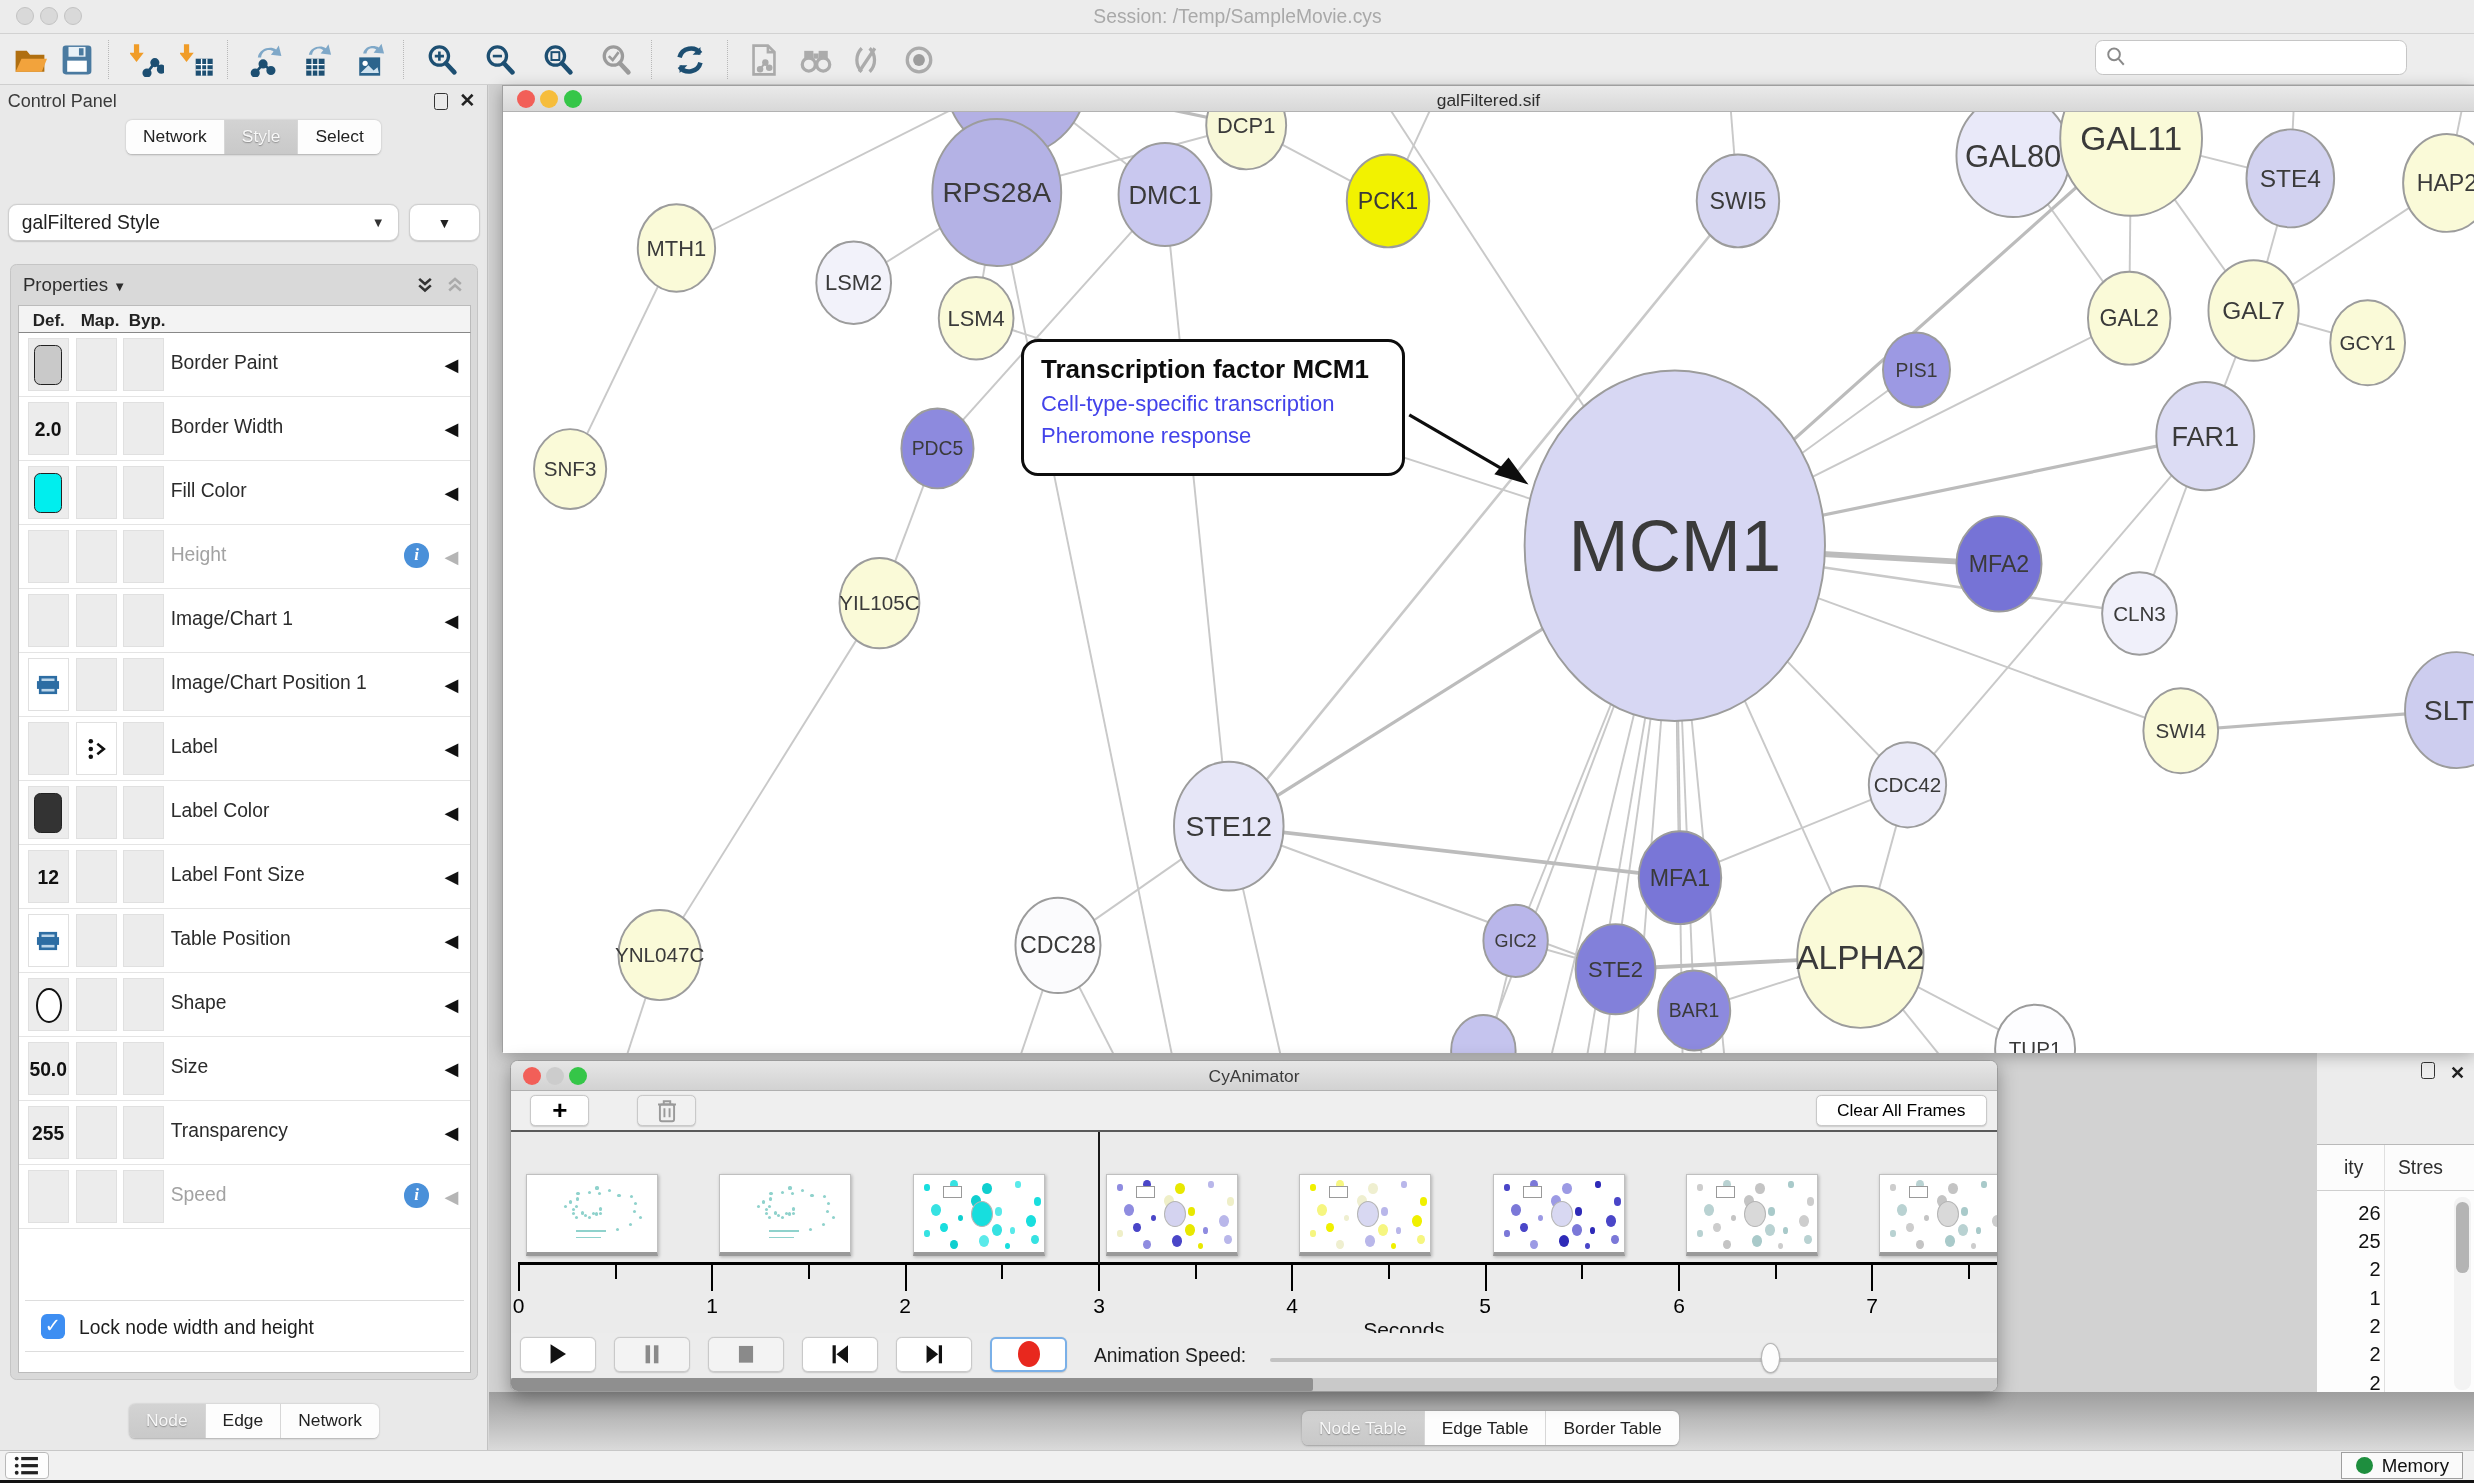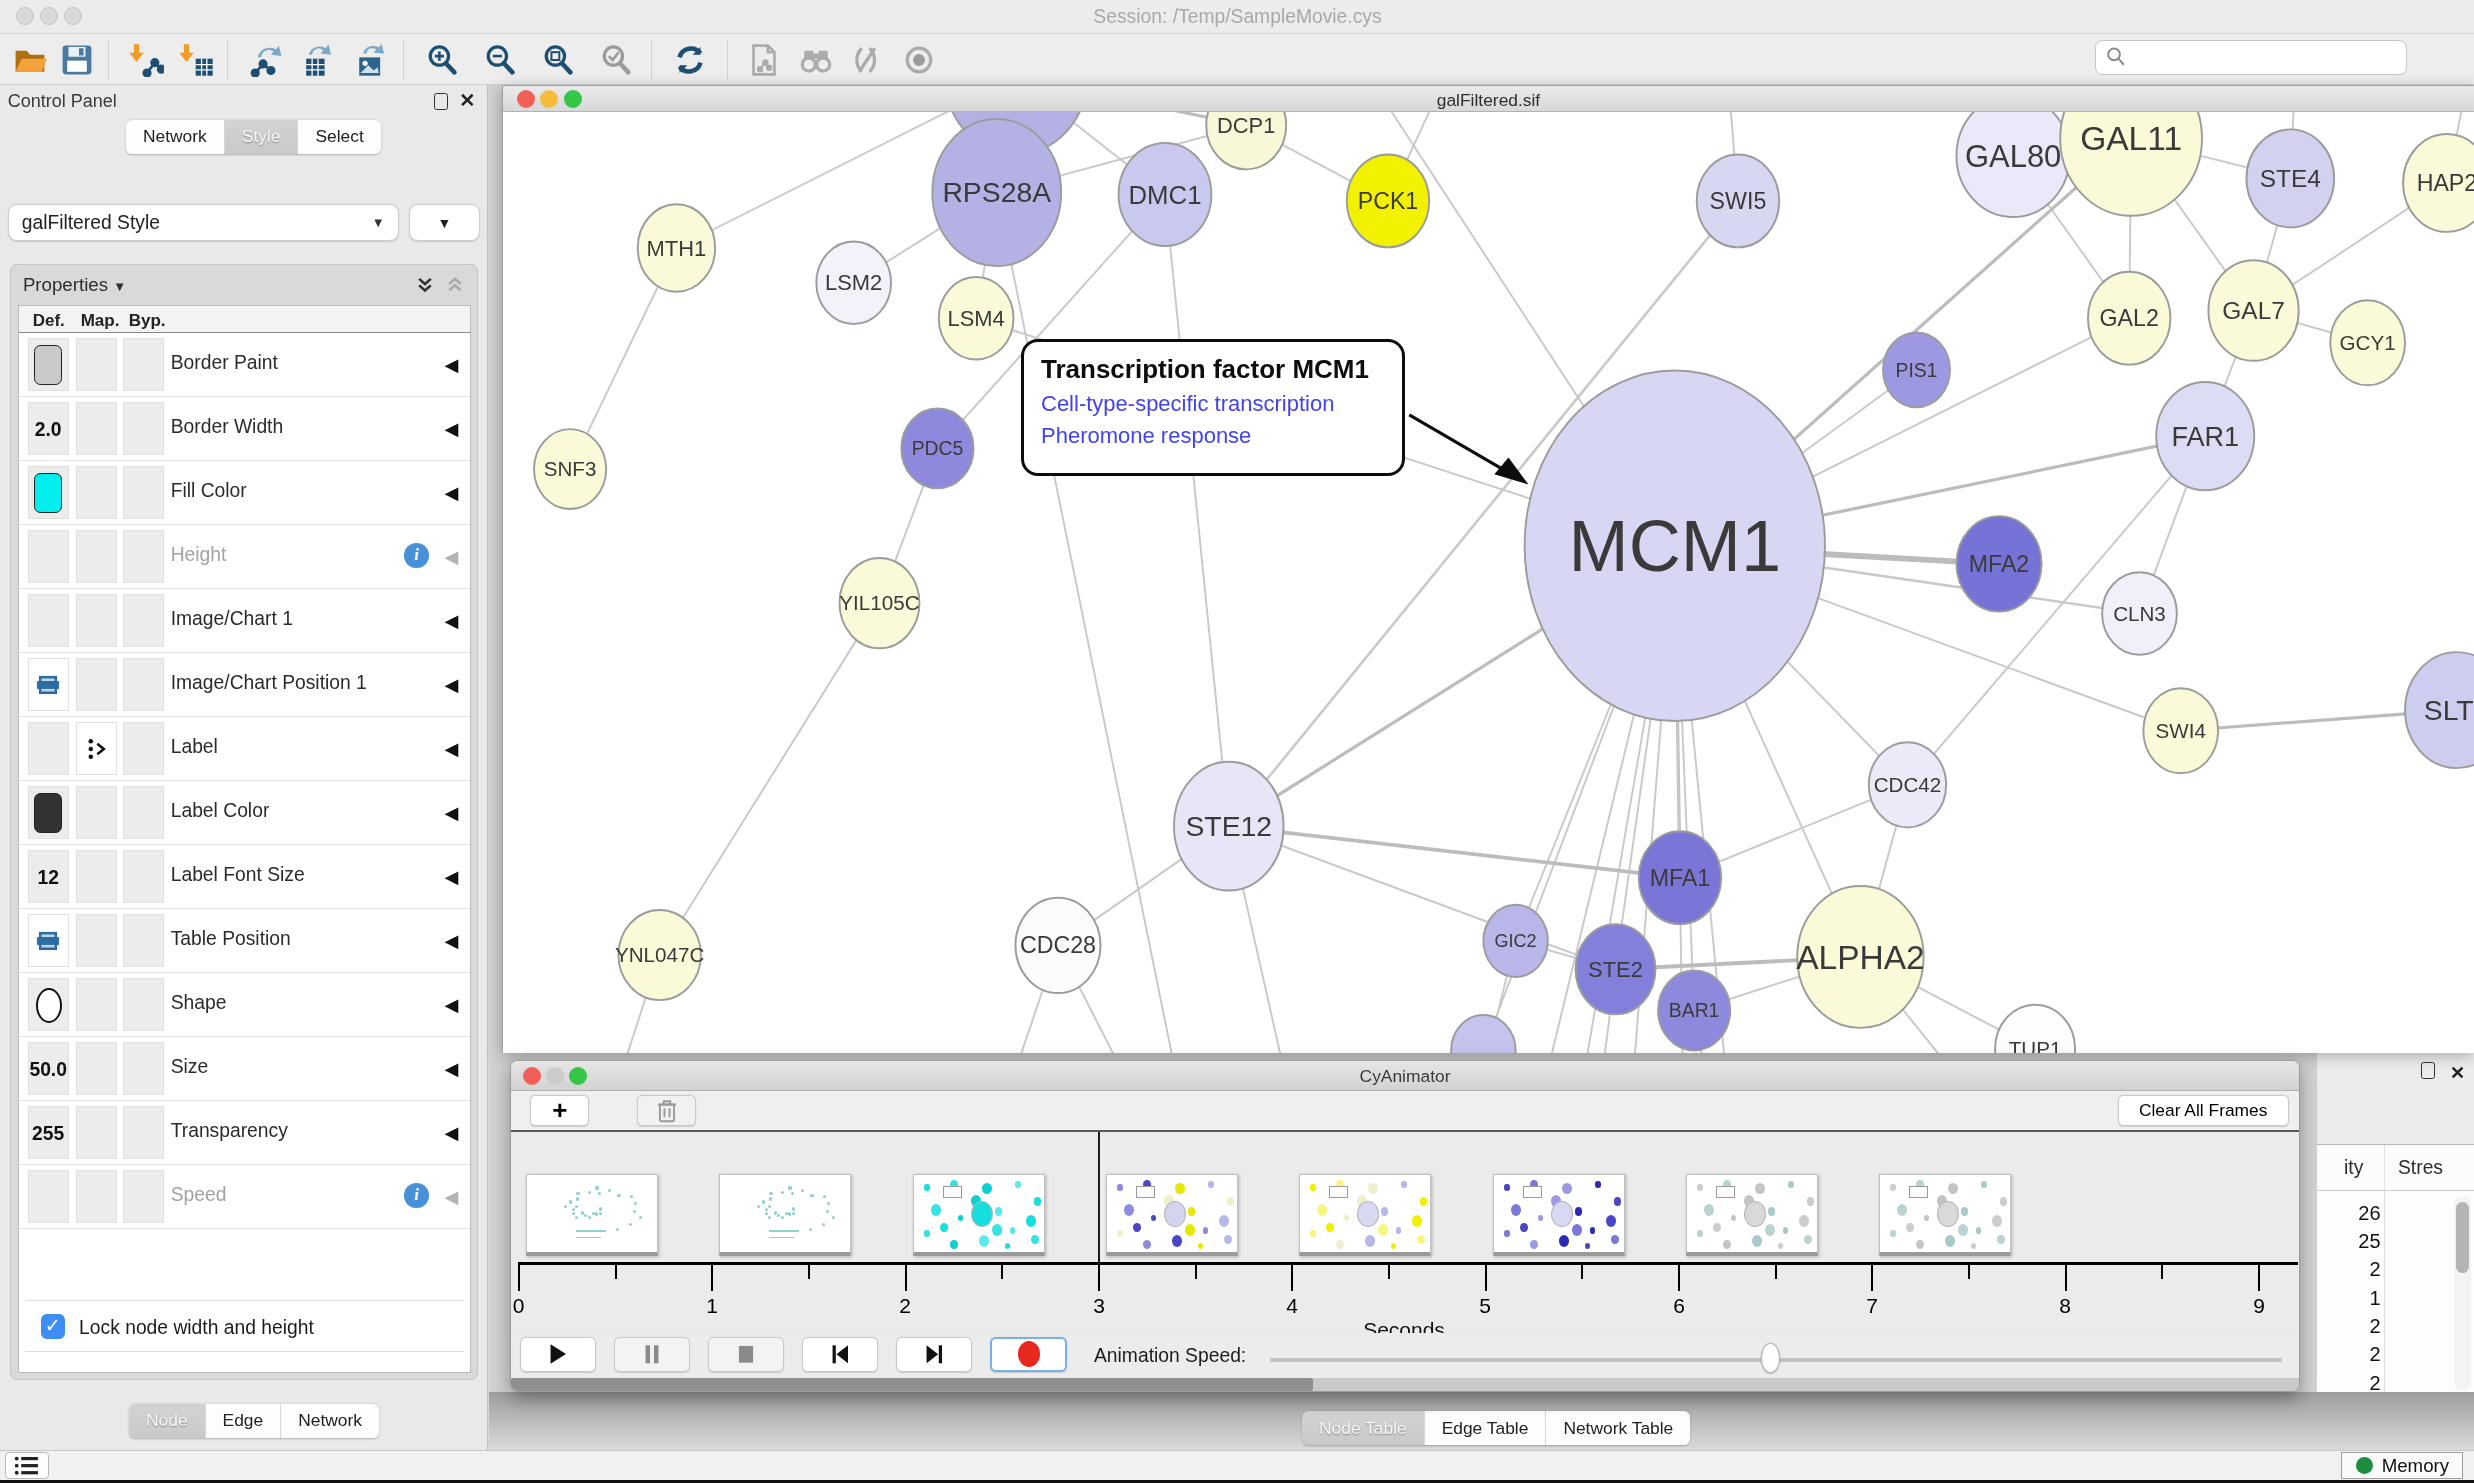--- a/index.html
+++ b/index.html
@@ -91,21 +91,21 @@
   #net-title { position:absolute; width:100%; text-align:center; top:3.9px; font-size:17.4px; color:#2e2e2e; }
   #net-canvas { position:absolute; left:0; top:26px; width:100%; height:941px; background:#fff; overflow:hidden; }
   #annotation { position:absolute; left:518px; top:227px; width:384px; height:137px; background:#fff;
                 border:3.9px solid #0d0d0d; border-radius:17px; padding:11.6px 17px; z-index:3; }
   #annotation-title { font-size:26px; font-weight:bold; color:#0d0d0d; }
   .annotation-link { font-size:22px; color:#4343ea; margin-top:6px; }
   #net-caption { position:absolute; left:700px; top:570px; transform:translateX(-50%);
                  font-size:30px; color:#0d0d0d; white-space:nowrap; z-index:2; }
 
   
-  #cyanimator { position:absolute; left:21px; top:975px; width:1790px; height:332px;
+  #cyanimator { position:absolute; left:21px; top:975px; width:1488px; height:332px;
                 background:#ececec; border:0.6px solid #9b9b9b; border-radius:7.7px;
                 box-shadow:0 5.2px 19.3px rgba(0,0,0,.35); overflow:hidden; z-index:6; }
   #cya-titlebar { position:absolute; left:0; top:0; width:100%; height:30px;
                   background:linear-gradient(#e6e6e6,#d2d2d2); border-bottom:0.6px solid #b0b0b0; }
   #cya-title { position:absolute; width:100%; text-align:center; top:5.2px; font-size:17.4px; color:#3a3a3a; }
   #cya-toolbar { position:absolute; left:0; top:30px; width:100%; height:39px; background:#efefef; }
   .cya-btn { position:absolute; top:3.9px; height:31px; border-radius:5.2px; background:#fff;
              border:0.6px solid #c9c9c9; display:flex; align-items:center; justify-content:center;
              box-shadow:0 0.6px 1.3px rgba(0,0,0,.15); }
   #cya-sep { position:absolute; left:0; top:69px; width:100%; height:1.9px; background:#5a5a5a; }
@@ -535,21 +535,21 @@
         <div id="tp-vscroll">
             <div id="tp-vthumb"></div>
           </div>
       </div>
     </div>
 
     <div id="south-strip">
       <div class="seg-tabs abs" id="south-tabs">
           <div class="seg-tab active">Node Table</div>
           <div class="seg-tab">Edge Table</div>
-          <div class="seg-tab">Network Table</div>
+          <div class="seg-tab">Border Table</div>
         </div>
     </div>
 
     <div id="net-window">
       <div id="net-titlebar">
         <span class="tl" style="left:14px; top:3.9px; background:#f25f58"></span>
         <span class="tl" style="left:37px; top:3.9px; background:#f6bd3c"></span>
         <span class="tl" style="left:61px; top:3.9px; background:#35c648"></span>
         <div id="net-title">galFiltered.sif</div>
       </div>

